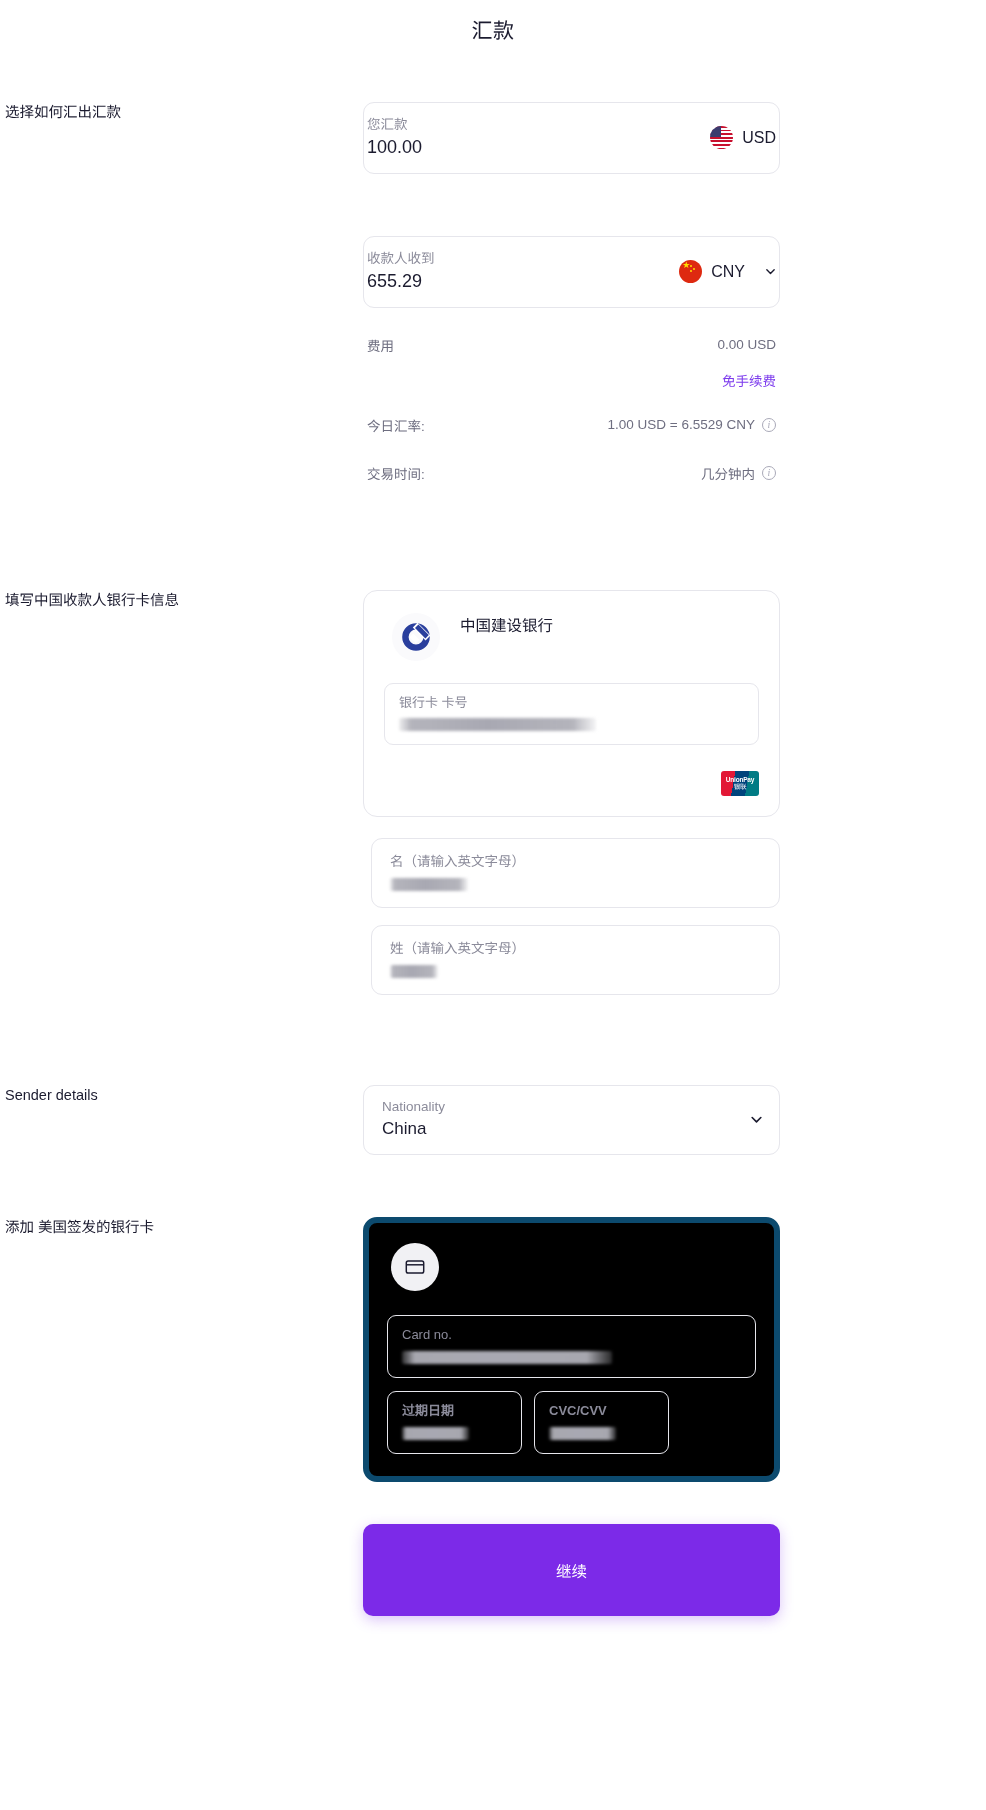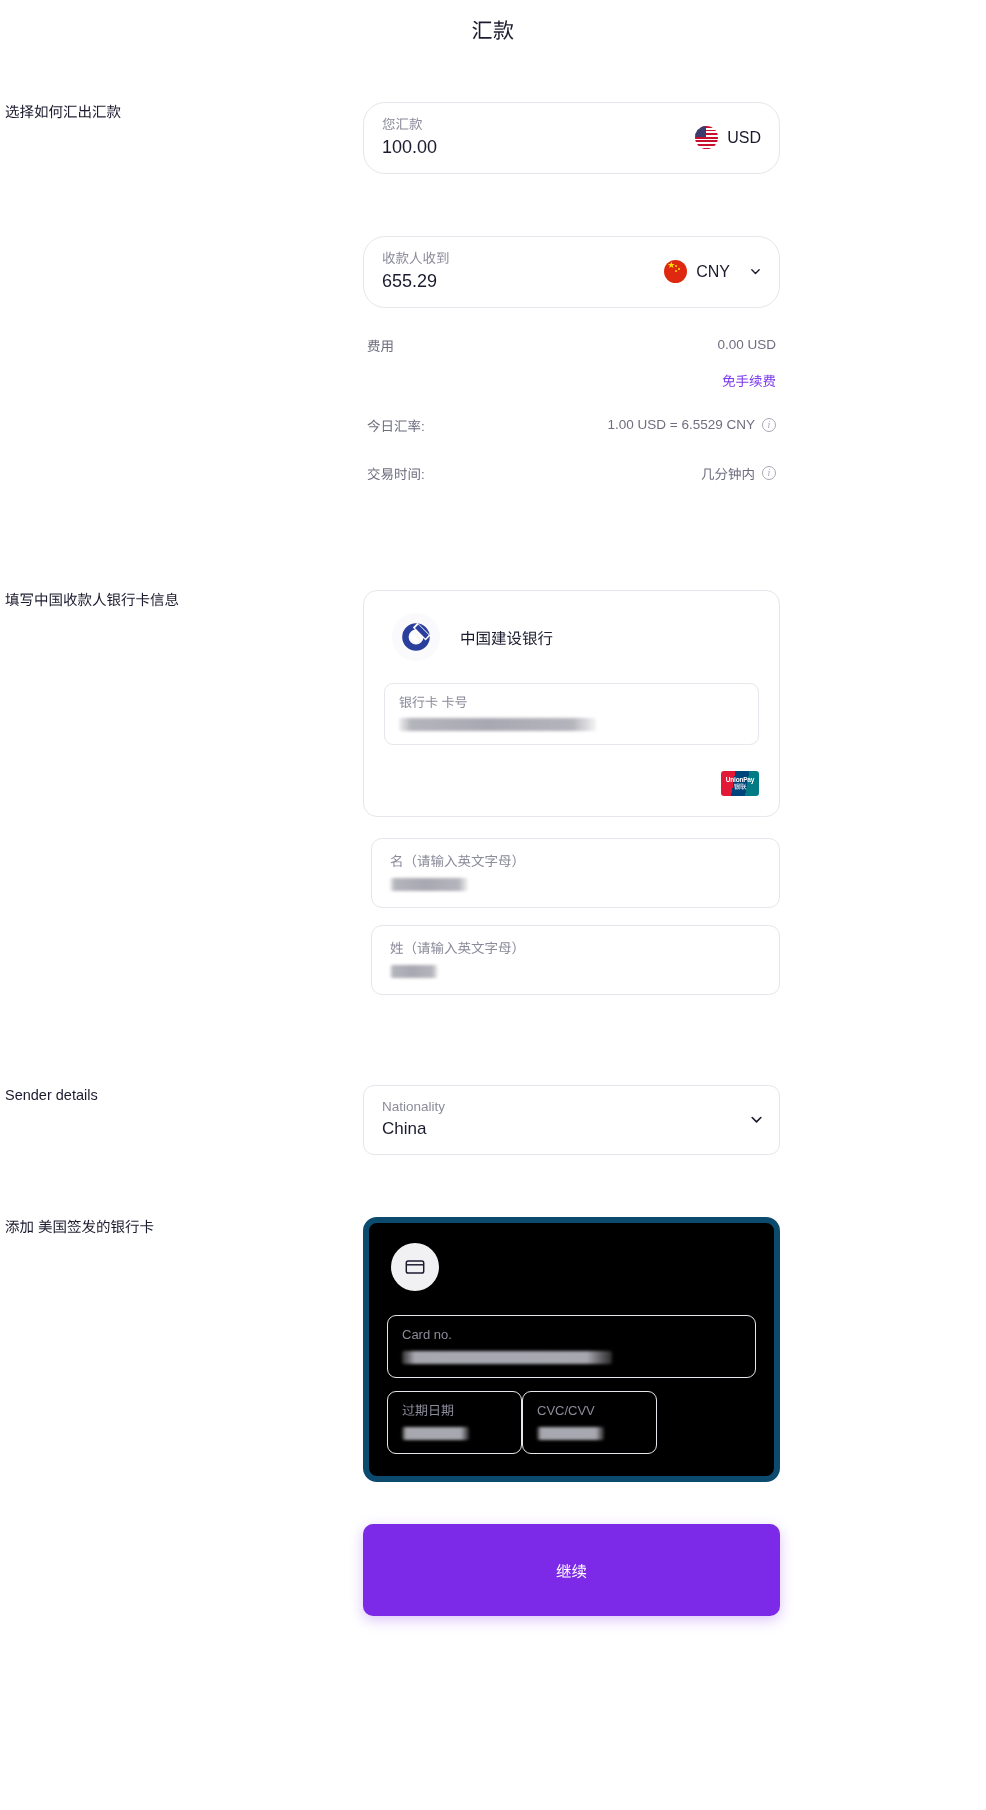--- a/index.html
+++ b/index.html
@@ -33,23 +33,23 @@
     padding-left: 5px;
     font-size: 14.5px;
     color: #1b1b2f;
     line-height: 1.5;
   }
   .section-body { width: 417px; }
 
   
   .field-card {
     border: 1px solid #e6e6ec;
-    border-radius: 22px;
+    border-radius: 11px;
     background: #fff;
-    padding: 14px 18px;
+    padding: 14px 3px;
     display: flex;
     align-items: center;
     justify-content: space-between;
     min-height: 70px;
   }
   .field-stack { display: flex; flex-direction: column; gap: 4px; }
   .field-label {
     font-size: 13.5px;
     color: #8b8b9a;
     line-height: 1.2;
@@ -150,21 +150,21 @@
 
   
   .bank-card {
     border: 1px solid #e6e6ec;
     border-radius: 14px;
     padding: 22px 20px 20px 20px;
     background: #fff;
   }
   .bank-head {
     display: flex;
-    align-items: center;
+    align-items: flex-start;
     gap: 20px;
     padding-left: 8px;
   }
   .bank-logo {
     width: 48px; height: 48px;
     border-radius: 50%;
     background: #fafafc;
     display: flex;
     align-items: center;
     justify-content: center;
@@ -260,22 +260,23 @@
     border-radius: 50%;
     background: #f1f1f4;
     display: flex;
     align-items: center;
     justify-content: center;
     margin-left: 4px;
   }
   .addcard .inner-input { margin-top: 24px; }
   .twocol {
     display: flex;
-    gap: 0;
+    gap: 12px;
     margin-top: 13px;
+    font-weight: bold;
   }
   .twocol .inner-input {
     margin-top: 0;
     flex: 0 0 135px;
     min-height: 56px;
   }
   .twocol .redacted { width: 64%; }
 
   
   .continue-wrap { margin-top: 42px; }

